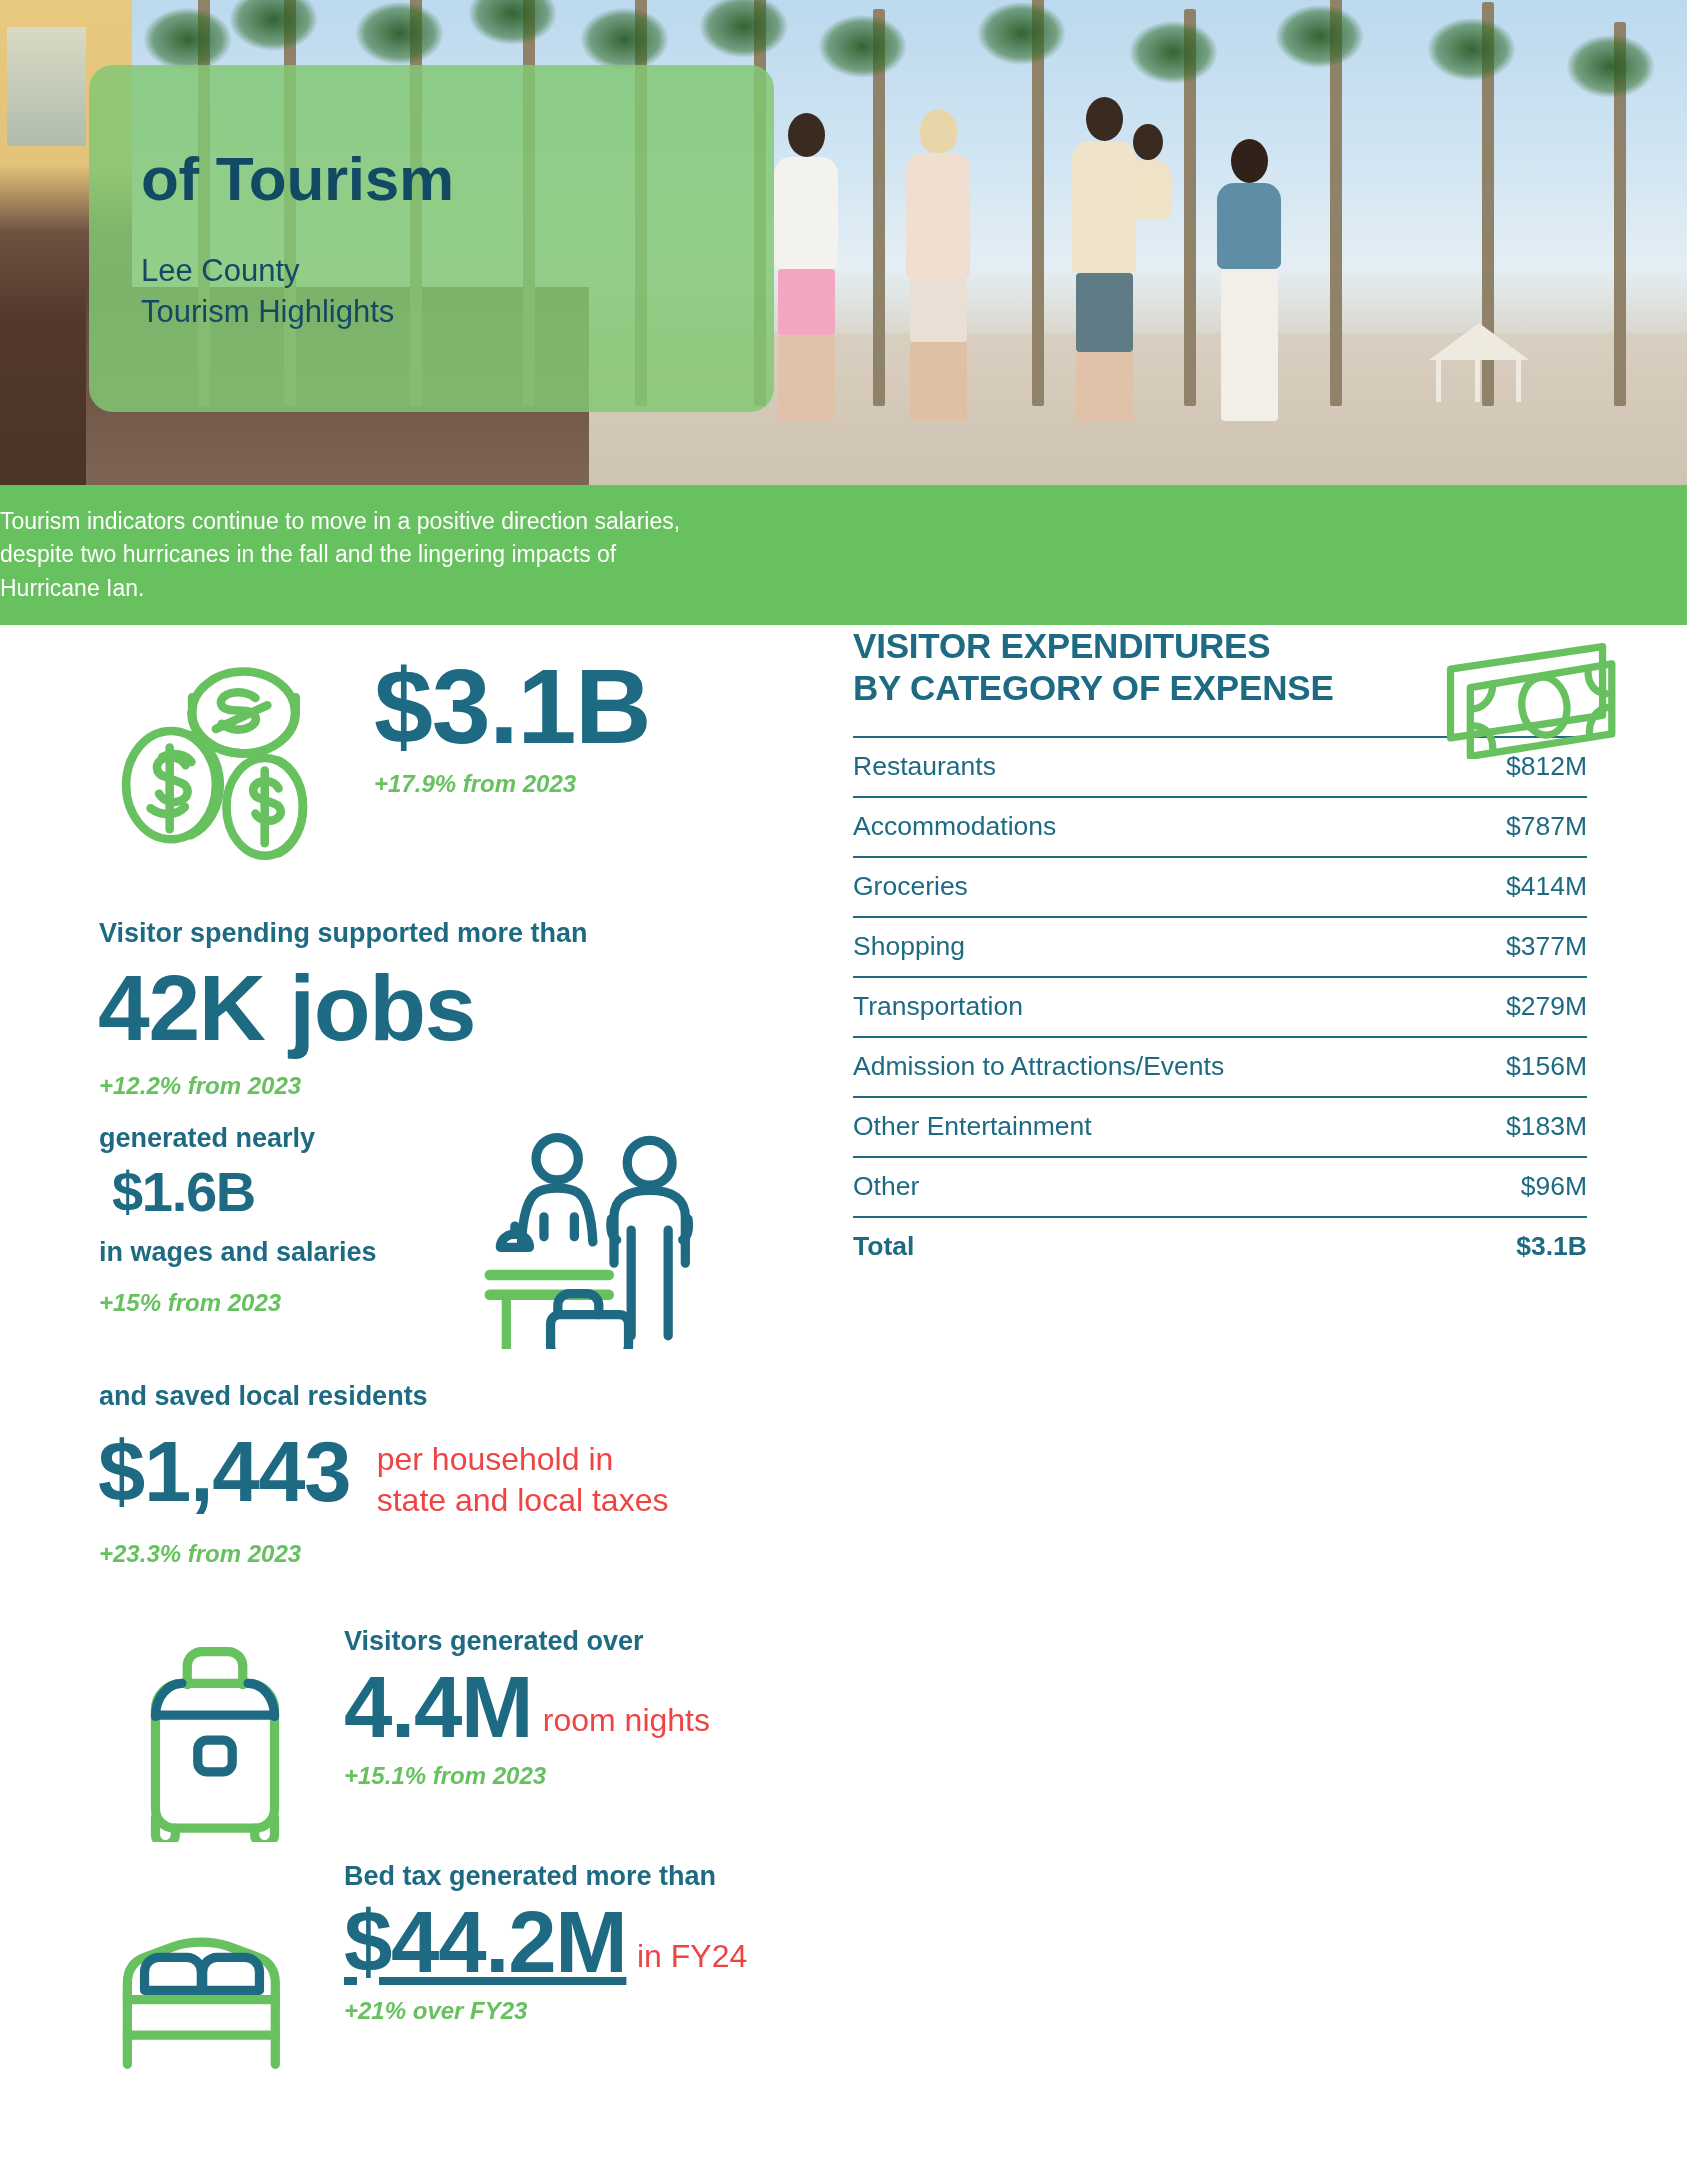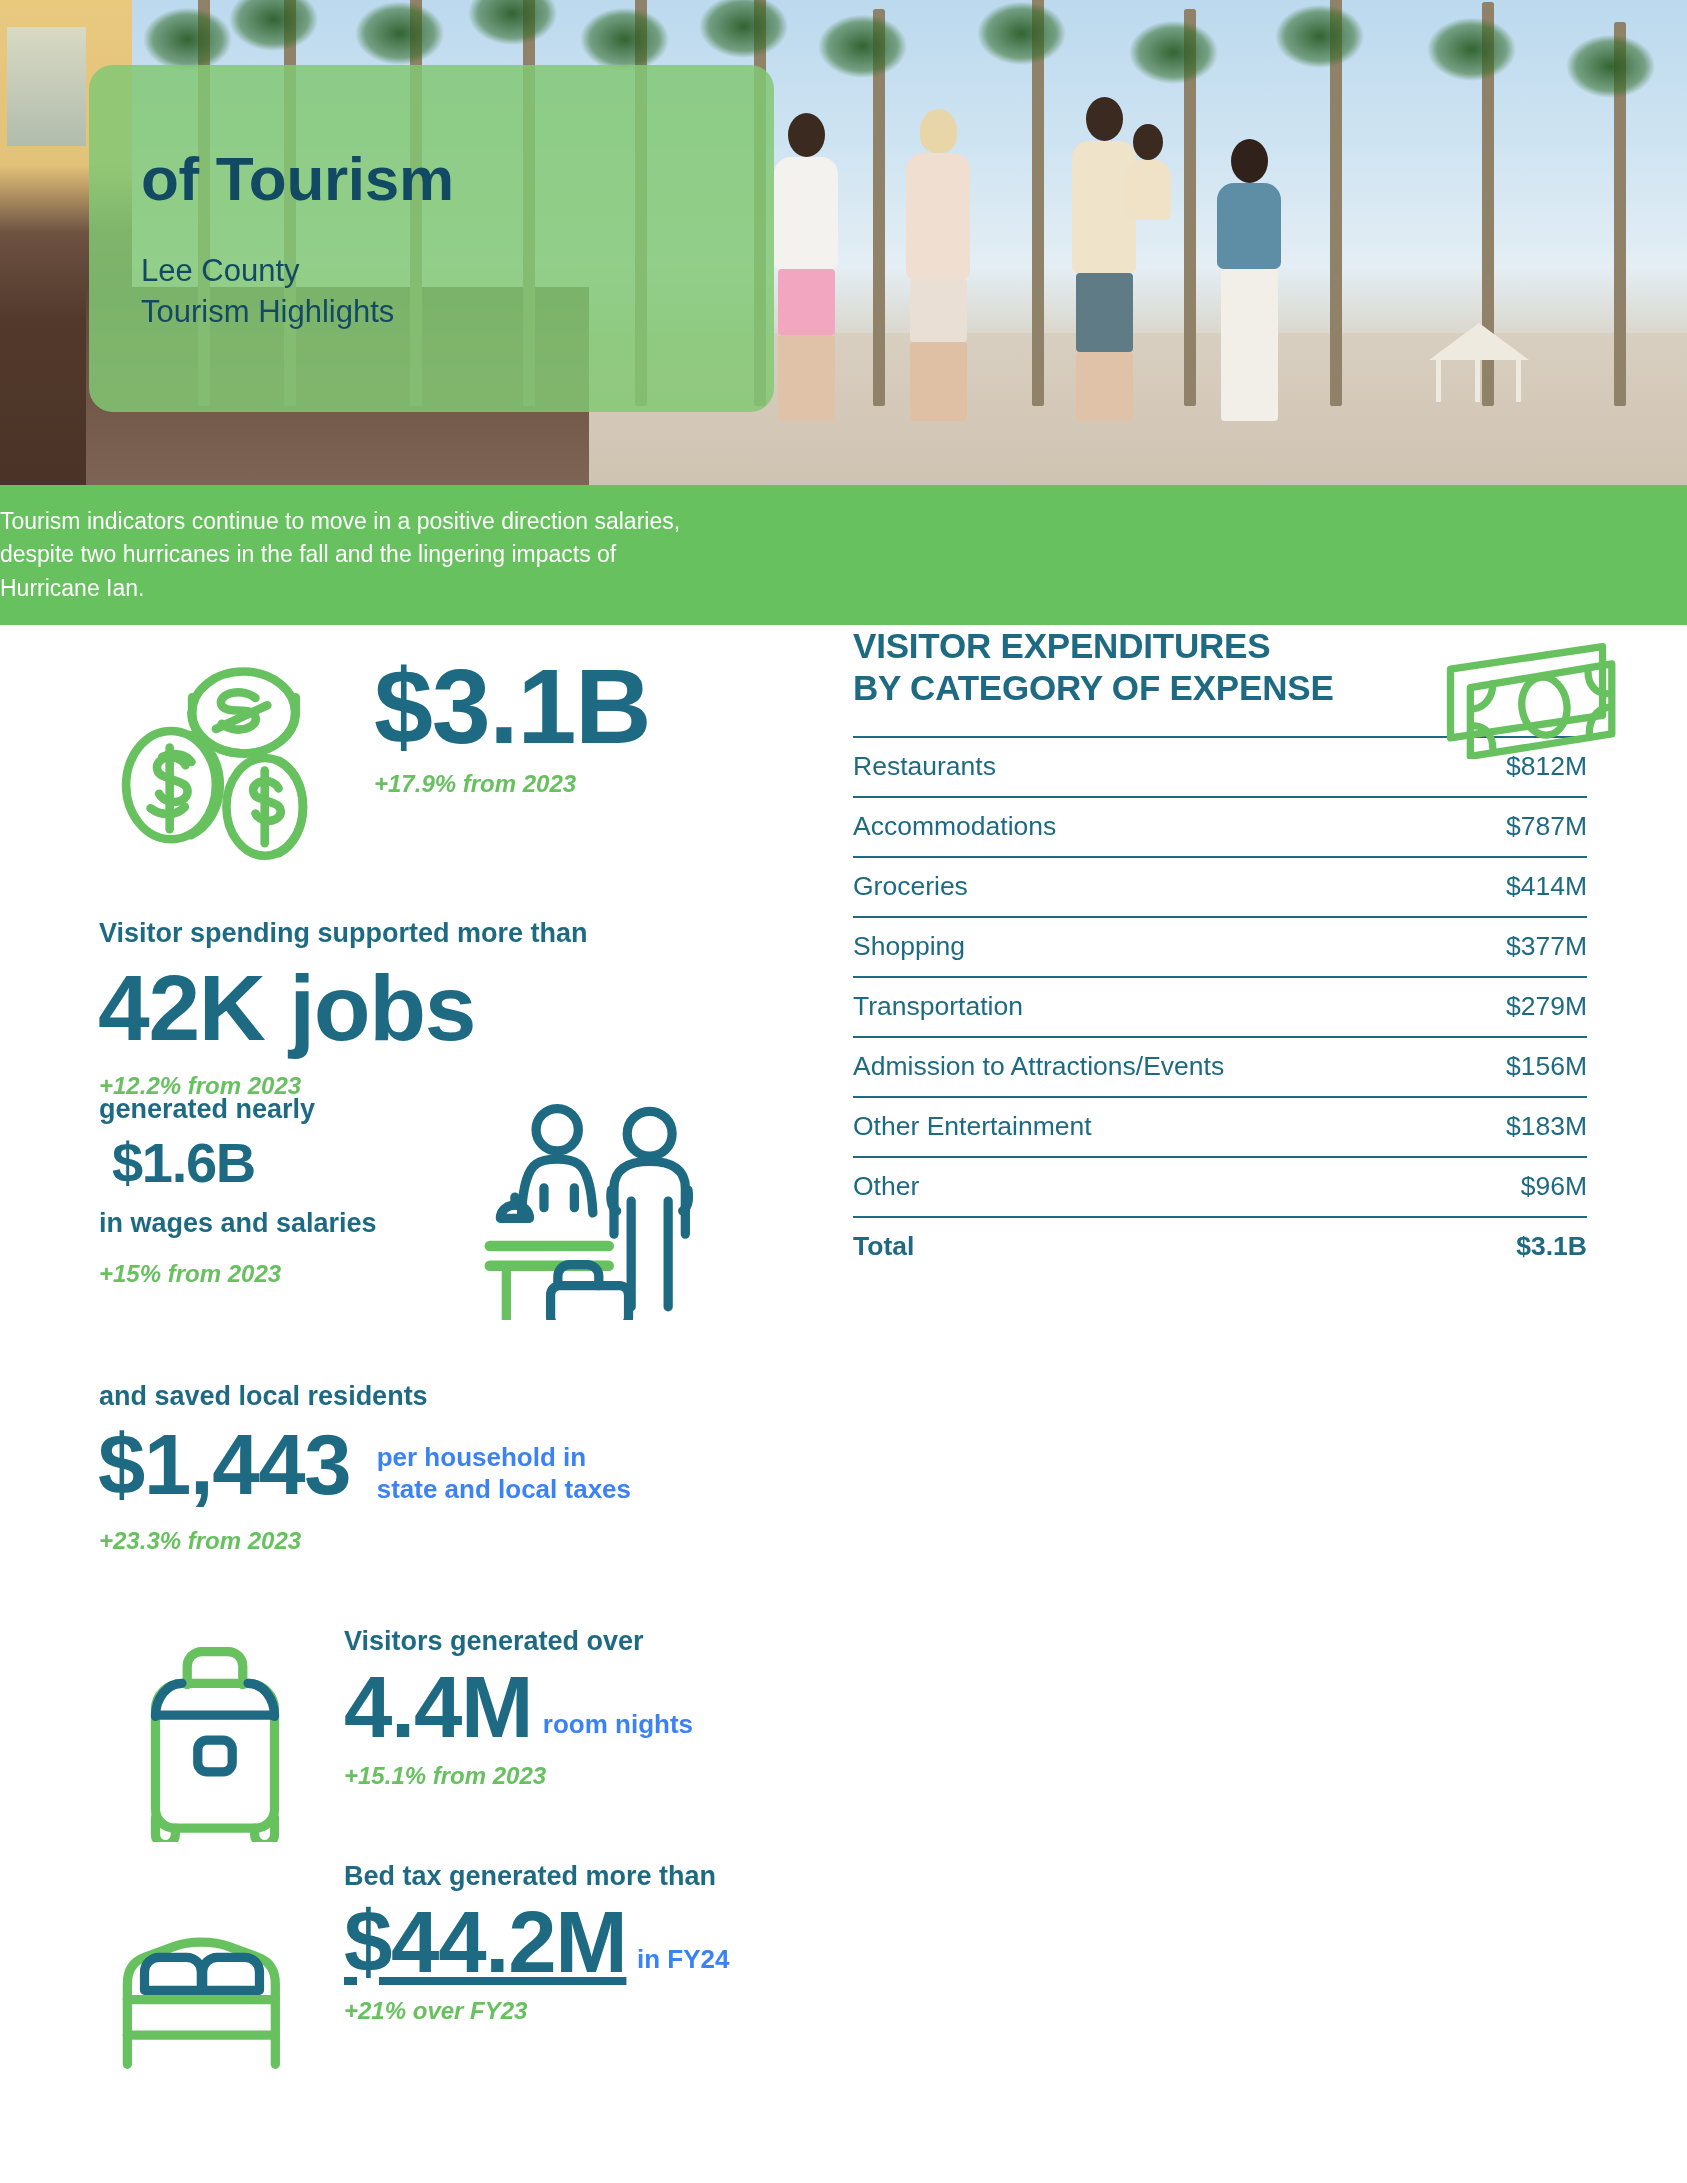--- a/index.html
+++ b/index.html
@@ -85,31 +85,31 @@
   .band-note { color:#fff; font-size:23px; line-height:1.46; width:695px; }
 
   
   .cols { position:absolute; left:0; top:625px; width:1687px; }
   .col-left { position:absolute; left:0; top:0; width:827px; }
   .col-right { position:absolute; left:853px; top:0; width:774px; }
 
   .lede { font-size:27px; font-weight:700; color:#1d6a82; line-height:1.26; }
   .big  { font-size:89px; font-weight:700; color:#1d6a82; line-height:1.0; letter-spacing:-1.3px; }
   .delta{ font-size:24px; font-style:italic; color:#67c15f; font-weight:600; }
-  .sidelabel{ font-size:26px; font-weight:700; color:#3b82f6; line-height:1.26; }
+  .sidelabel{ font-size:32px; font-weight:400; color:#ef4444; line-height:1.26; }
 
   
   .b1 { position:absolute; left:0; top:0; width:827px; height:278px; }
   .b1 .ic { position:absolute; left:106px; top:38px; }
   .b1 .tx { position:absolute; left:374px; top:20px; }
 
   
   .b2 { position:absolute; left:0; top:291px; width:827px; }
   
-  .b3 { position:absolute; left:0; top:467px; width:827px; }
+  .b3 { position:absolute; left:0; top:496px; width:827px; }
   .b3 .ic { position:absolute; left:470px; top:10px; }
   
   .b4 { position:absolute; left:0; top:754px; width:827px; }
   
   .b5 { position:absolute; left:0; top:992px; width:827px; }
   .b5 .ic{ position:absolute; left:129px; top:20px; }
   .b5 .tx{ position:absolute; left:344px; top:6.6px; }
   
   .b6 { position:absolute; left:0; top:1234px; width:827px; }
   .b6 .ic{ position:absolute; left:93px; top:40px; }

